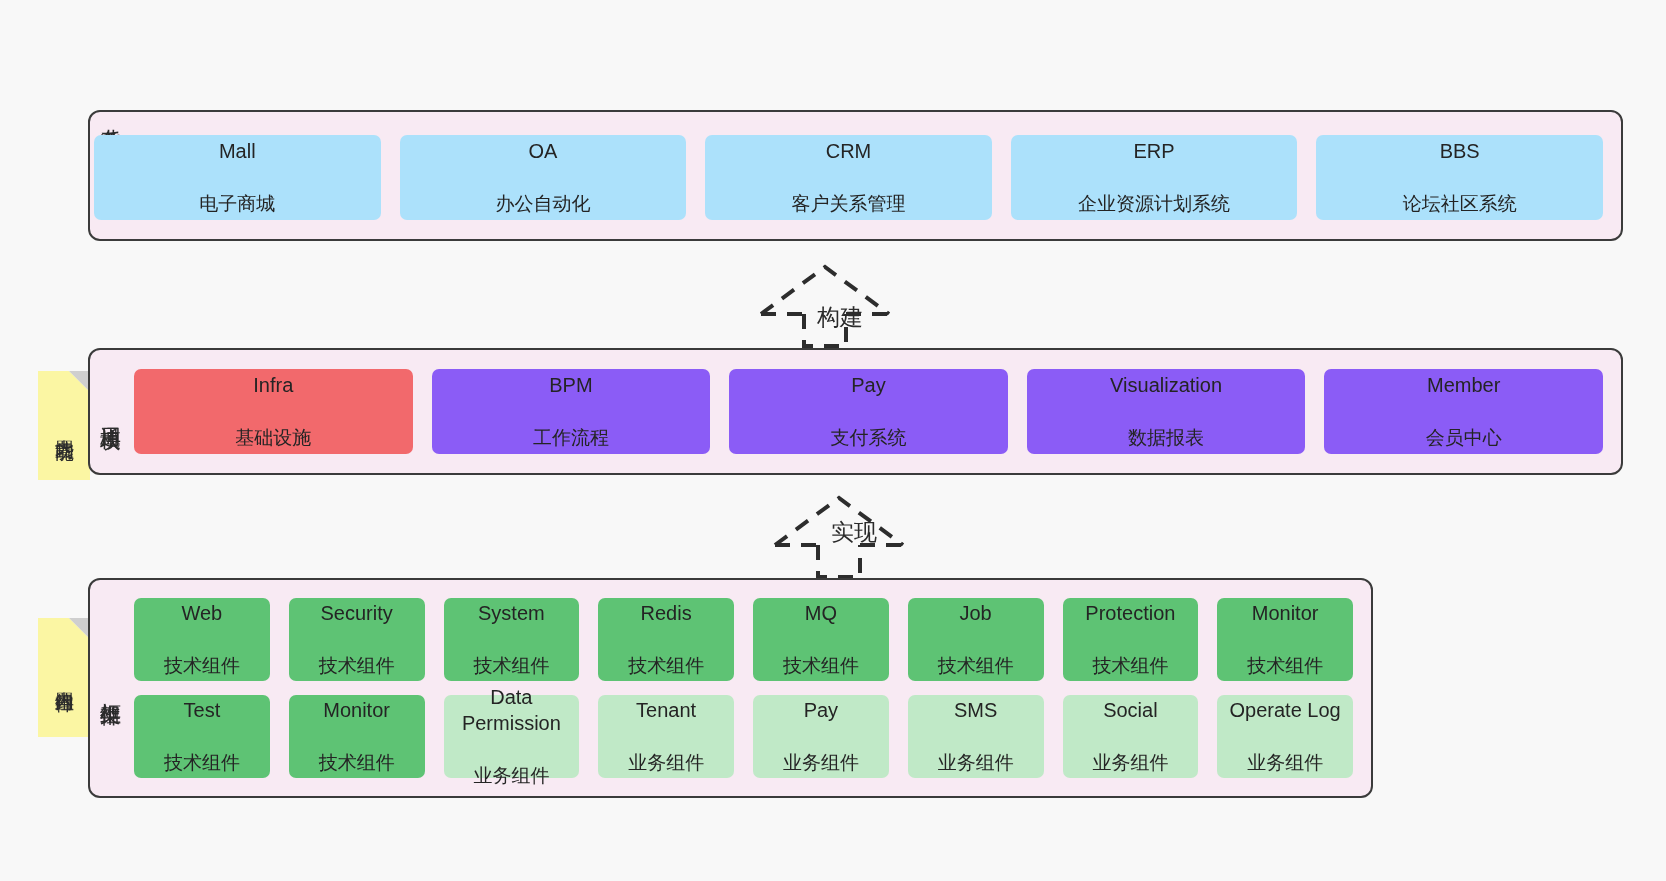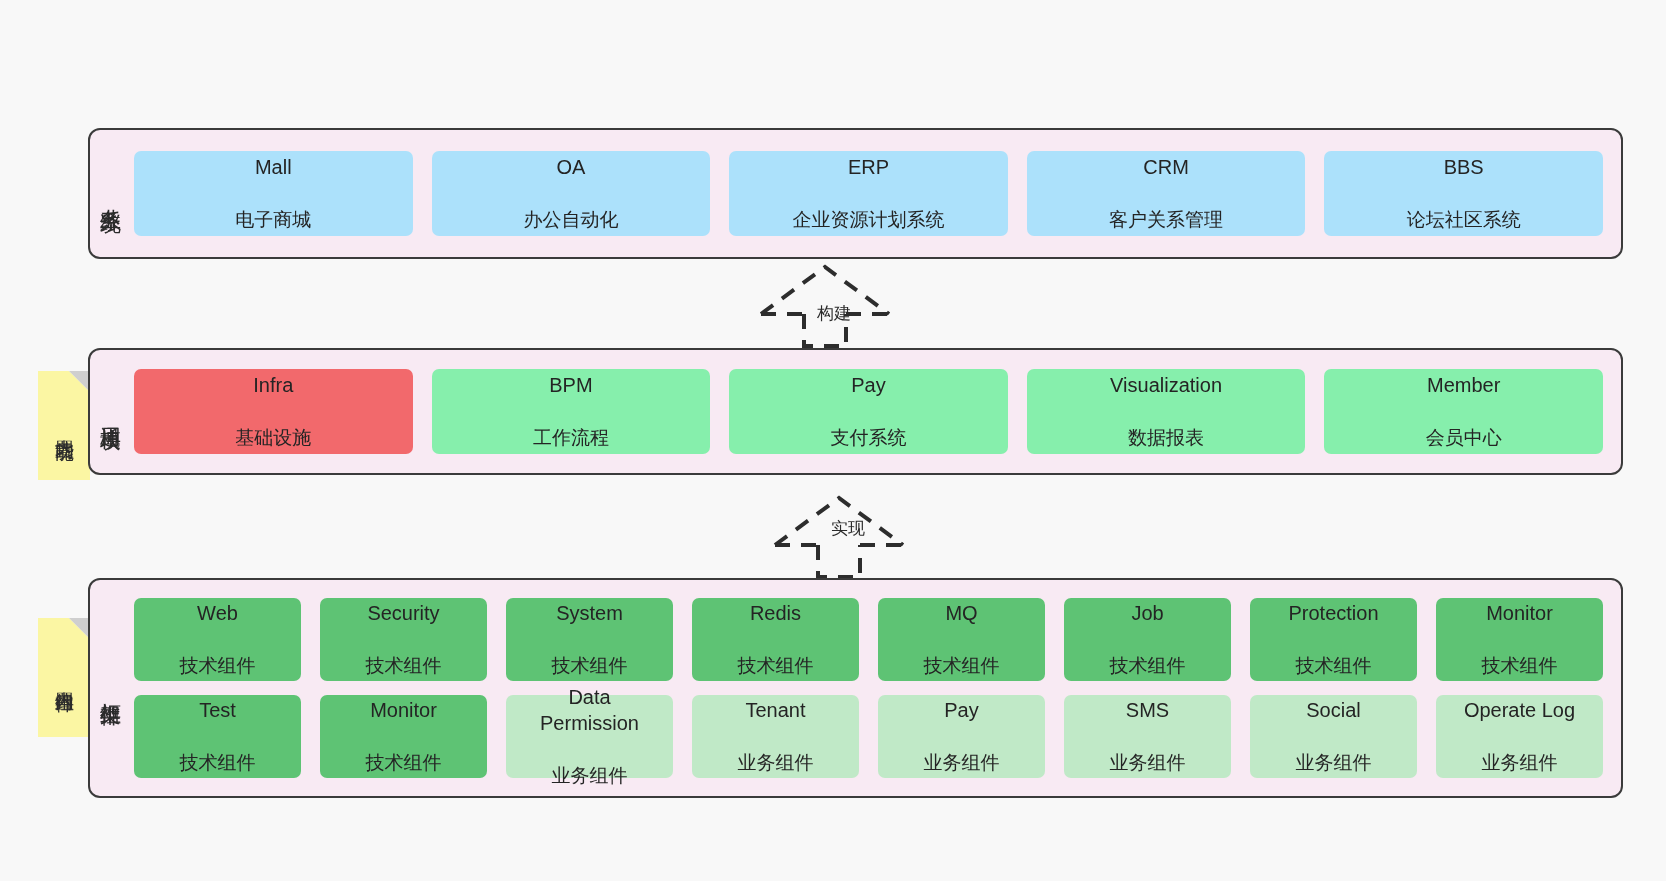--- a/index.html
+++ b/index.html
@@ -64,21 +64,21 @@
     line-height:1.26;
     box-sizing:border-box;
     padding:4px 6px;
   }
   .card .t1{font-size:20px;}
   .card .t2{font-size:19px;margin-top:28px;}
 
   
   .c-blue        {background:#ace1fb;}
   .c-red         {background:#f2696c;}
-  .c-pink        {background:#86efac;}
+  .c-pink        {background:#8b5cf6;}
   .c-green       {background:#5ec374;}
   .c-greenlight  {background:#c0e9c7;}
 
   
   .note{
     position:absolute;
     background:#fbf6a3;
     box-sizing:border-box;
     display:flex;
     align-items:center;
@@ -104,51 +104,51 @@
     width:21px;height:21px;
     background:#f8f8f8;
     clip-path:polygon(0 0,100% 0,100% 100%);
   }
 
   
   .arrow{position:absolute;}
   .arrow svg{display:block;overflow:visible;}
   .arrow .alabel{
     position:absolute;
-    font-size:17px;
+    font-size:23px;
     color:#2b2b2b;
     white-space:nowrap;
     user-select:none;
     background:transparent;
   }
 </style>
 </head>
 <body>
 
 <div id="stage">
 
-  <div class="layer" id="layer-0" style="left:88px;top:128px;width:1535px;height:131px;">
+  <div class="layer" id="layer-0" style="left:88px;top:110px;width:1535px;height:131px;flex-direction:column;">
     <div class="layer-title">业务系统</div>
     <div class="layer-body">
       <div class="row">
         <div class="card c-blue">
           <span class="t1">Mall</span>
           <span class="t2">电子商城</span>
         </div>
         <div class="card c-blue">
           <span class="t1">OA</span>
           <span class="t2">办公自动化</span>
         </div>
         <div class="card c-blue">
+          <span class="t1">CRM</span>
+          <span class="t2">客户关系管理</span>
+        </div>
+        <div class="card c-blue">
           <span class="t1">ERP</span>
           <span class="t2">企业资源计划系统</span>
-        </div>
-        <div class="card c-blue">
-          <span class="t1">CRM</span>
-          <span class="t2">客户关系管理</span>
         </div>
         <div class="card c-blue">
           <span class="t1">BBS</span>
           <span class="t2">论坛社区系统</span>
         </div>
       </div>
     </div>
   </div>
 
   <div class="arrow" style="left:757px;top:262px;">
@@ -202,21 +202,21 @@
     </svg>
     <span class="alabel" style="left:60px;top:24px;">实现</span>
   </div>
 
   <div class="note" style="left:38px;top:618px;width:52px;height:119px;">
     <div class="fold-bg"></div>
     <div class="fold"></div>
     <span>内置组件</span>
   </div>
 
-  <div class="layer" id="layer-2" style="left:88px;top:578px;width:1535px;height:220px;">
+  <div class="layer" id="layer-2" style="left:88px;top:578px;width:1285px;height:220px;">
     <div class="layer-title">框架组件</div>
     <div class="layer-body">
 
       <div class="row" style="height:83px;">
         <div class="card c-green">
           <span class="t1">Web</span>
           <span class="t2">技术组件</span>
         </div>
         <div class="card c-green">
           <span class="t1">Security</span>

